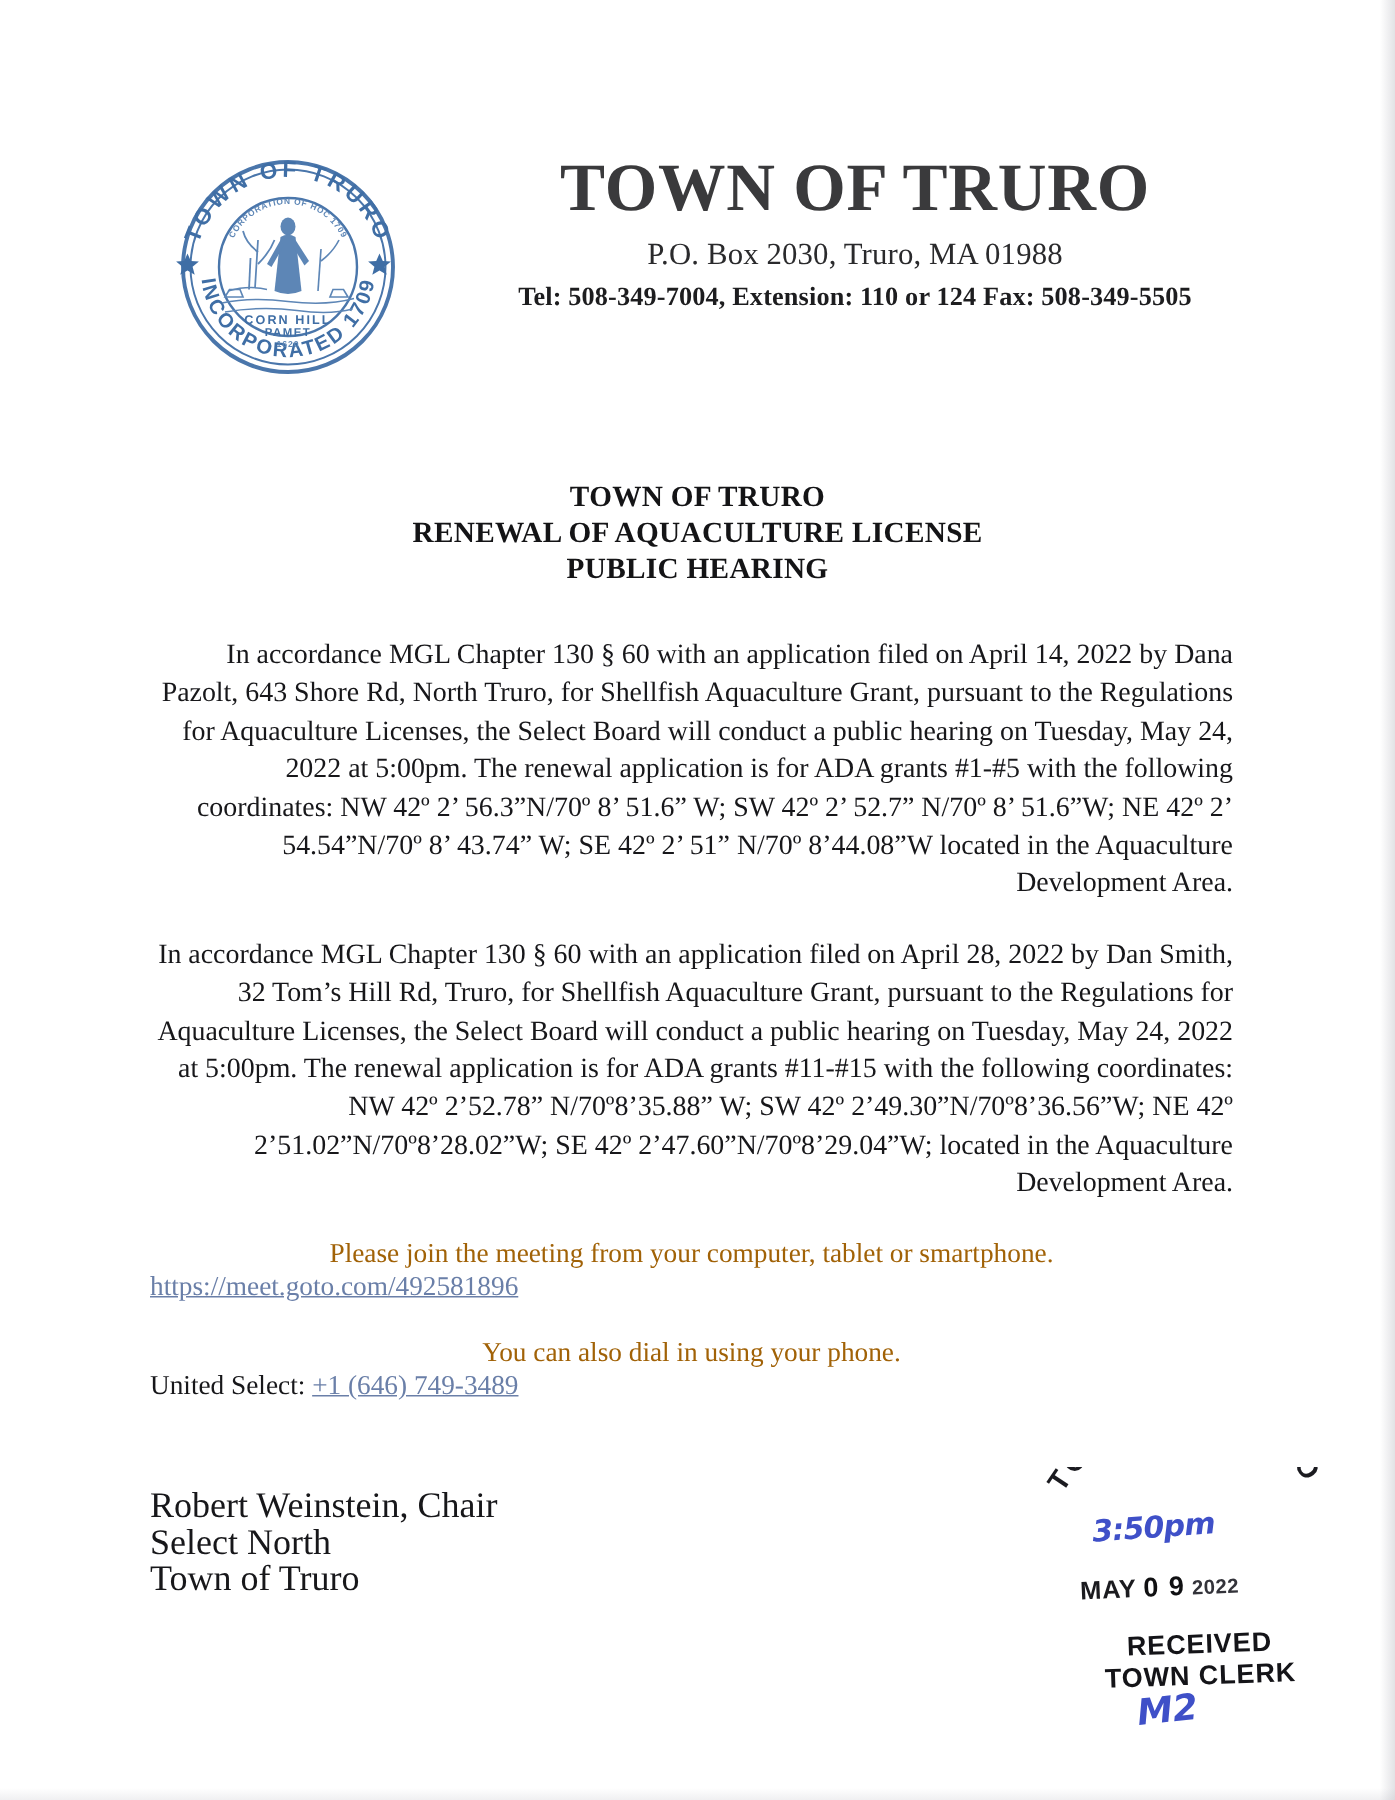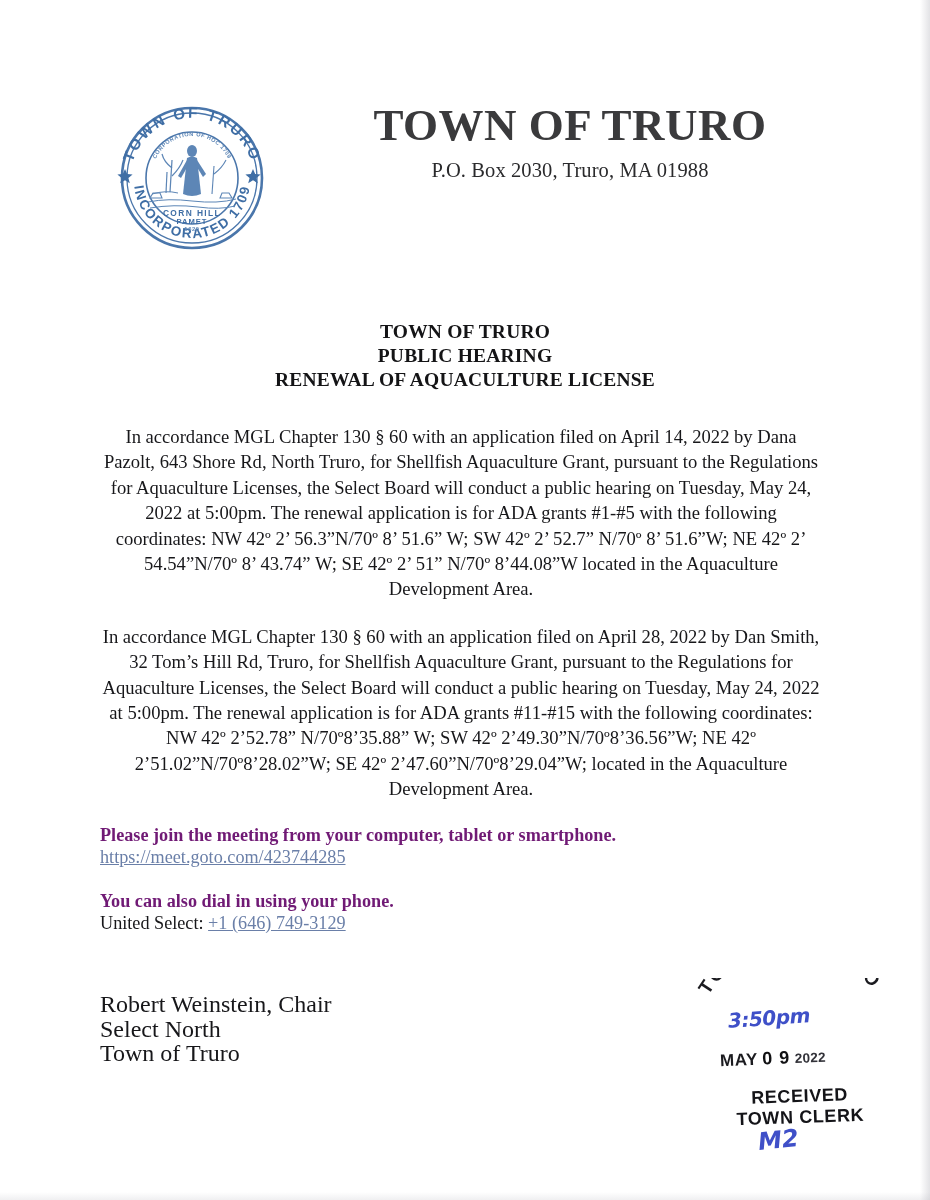--- a/index.html
+++ b/index.html
@@ -101,29 +101,30 @@
     position: absolute;
     left: 100px;
     top: 424px;
     width: 722px;
   }
   p.para {
     margin: 0 0 22px 0;
     font-size: 18.6px;
     line-height: 25.4px;
     color: #17171a;
-    text-align: center;
+    text-align: right;
   }
   .meeting-block { margin-top: 10px; }
   .lead {
     font-size: 18.2px;
-    font-weight: bold;
+    font-weight: normal;
     line-height: 22px;
-    color: #701a75;
+    color: #a16207;
     margin: 0;
+    text-align: center;
   }
   .plain-line {
     font-size: 18.2px;
     line-height: 22.5px;
     color: #17171a;
     margin: 0;
   }
   .lnk {
     color: #6a7fa8;
     text-decoration: underline;
@@ -265,46 +266,47 @@
 
         <text x="84" y="122" text-anchor="middle" font-family="Liberation Sans, sans-serif" font-size="8.4" font-weight="bold" fill="#3f6ea5" letter-spacing="1.4">CORN HILL</text>
         <text x="84" y="130" text-anchor="middle" font-family="Liberation Sans, sans-serif" font-size="7.6" font-weight="bold" fill="#3f6ea5" letter-spacing="1.0">PAMET</text>
         <text x="84" y="137" text-anchor="middle" font-family="Liberation Sans, sans-serif" font-size="5.8" font-weight="bold" fill="#5d86b6" letter-spacing="0.6">1620</text>
       </svg>
     </div>
 
     <div class="letterhead-text">
       <div class="org-title">TOWN OF TRURO</div>
       <div class="org-address">P.O. Box 2030, Truro, MA  01988</div>
+      <div class="org-phone">Tel:  508-349-7004, Extension: 110 or 124 Fax: 508-349-5505</div>
     </div>
   </div>
 
   <div class="doc-heading">
     <div>TOWN OF TRURO</div>
+    <div>RENEWAL OF AQUACULTURE LICENSE</div>
     <div>PUBLIC HEARING</div>
-    <div>RENEWAL OF AQUACULTURE LICENSE</div>
   </div>
 
   <div class="body-block">
 
     <p class="para">In accordance MGL Chapter 130 § 60 with an application filed on April 14, 2022 by Dana Pazolt, 643 Shore Rd, North Truro, for Shellfish Aquaculture Grant, pursuant to the Regulations for Aquaculture Licenses, the Select Board will conduct a public hearing on Tuesday, May 24, 2022 at 5:00pm.  The renewal application is for ADA grants #1-#5 with the following coordinates: NW 42º 2’ 56.3”N/70º 8’ 51.6” W; SW 42º 2’ 52.7” N/70º 8’ 51.6”W; NE 42º 2’ 54.54”N/70º 8’ 43.74” W; SE 42º 2’ 51” N/70º 8’44.08”W located  in the Aquaculture Development Area.</p>
 
     <p class="para">In accordance MGL Chapter 130 § 60 with an application filed on April 28, 2022 by Dan Smith, 32 Tom’s Hill Rd, Truro, for Shellfish Aquaculture Grant, pursuant to the Regulations for Aquaculture Licenses, the Select Board will conduct a public hearing on Tuesday, May 24, 2022 at 5:00pm.  The renewal application is for ADA grants  #11-#15 with the following coordinates: NW 42º 2’52.78” N/70º8’35.88” W; SW 42º 2’49.30”N/70º8’36.56”W; NE 42º 2’51.02”N/70º8’28.02”W; SE 42º 2’47.60”N/70º8’29.04”W; located in the Aquaculture Development Area.</p>
 
     <div class="meeting-block">
       <div class="lead">Please join the meeting from your computer, tablet or smartphone.</div>
       <div class="plain-line">
-        <a class="lnk" href="#">https://meet.goto.com/423744285</a>
+        <a class="lnk" href="#">https://meet.goto.com/492581896</a>
       </div>
 
       <div class="gap-md"></div>
 
       <div class="lead">You can also dial in using your phone.</div>
       <div class="plain-line">
-        <span>United Select: </span><a class="lnk" href="#">+1 (646) 749-3129</a>
+        <span>United Select: </span><a class="lnk" href="#">+1 (646) 749-3489</a>
       </div>
 
       <div class="gap-md"></div>
 
     </div>
   </div>
 
   <div class="signature">
     <div>Robert Weinstein, Chair</div>
     <div>Select North</div>

